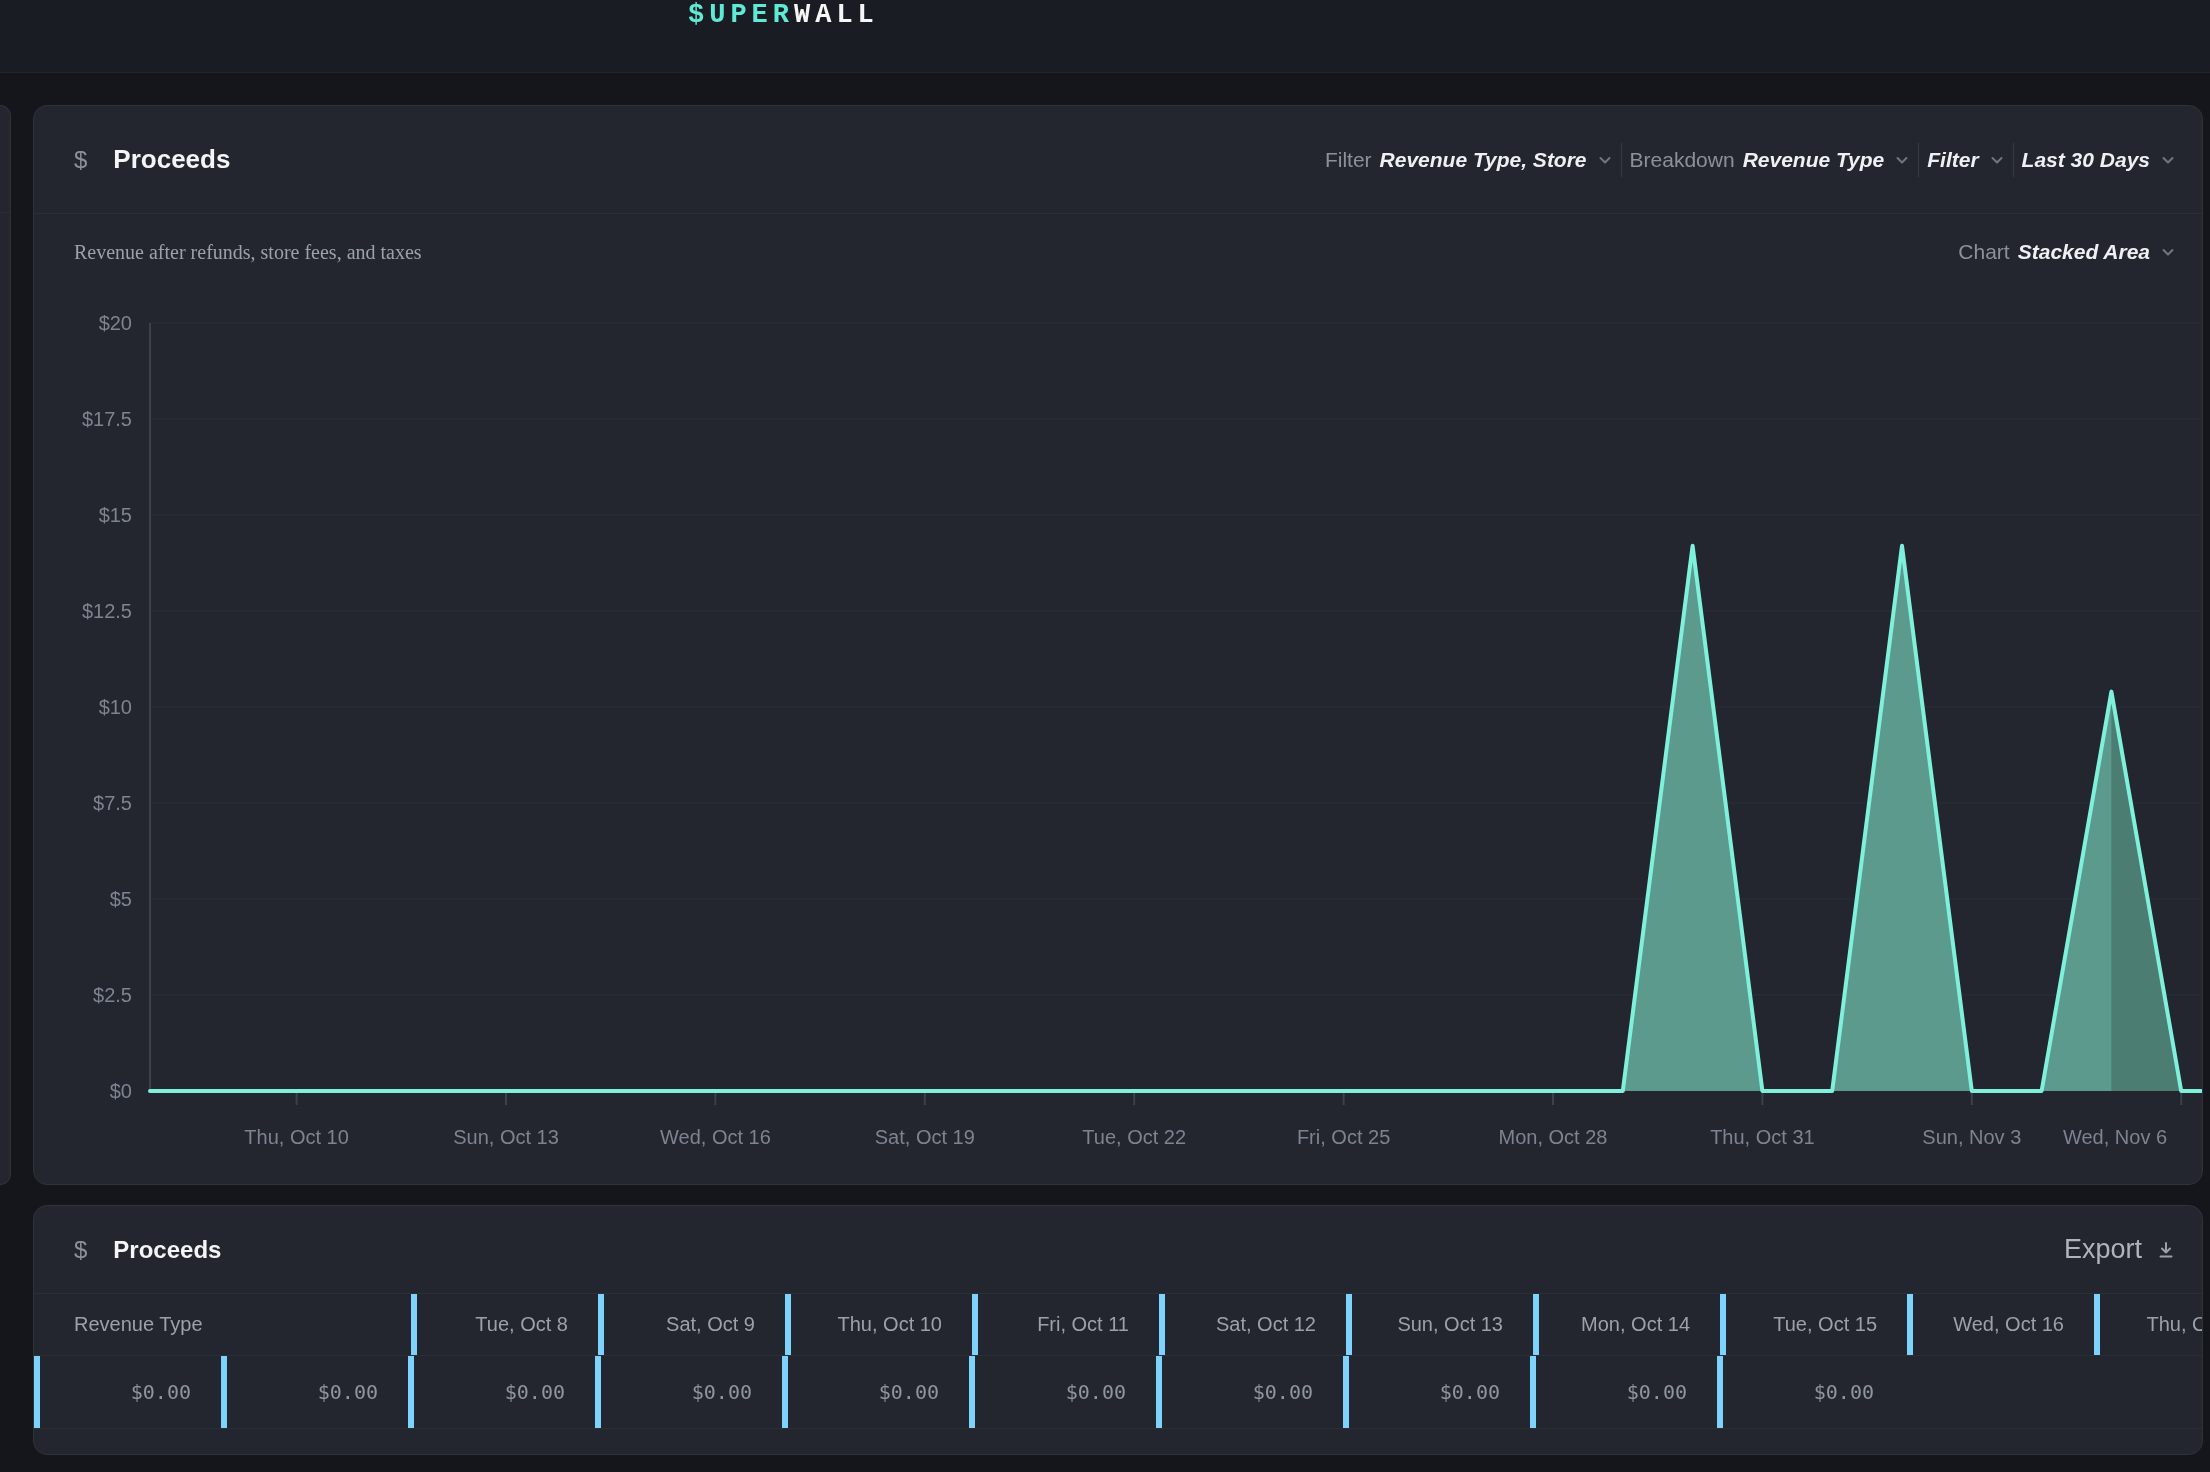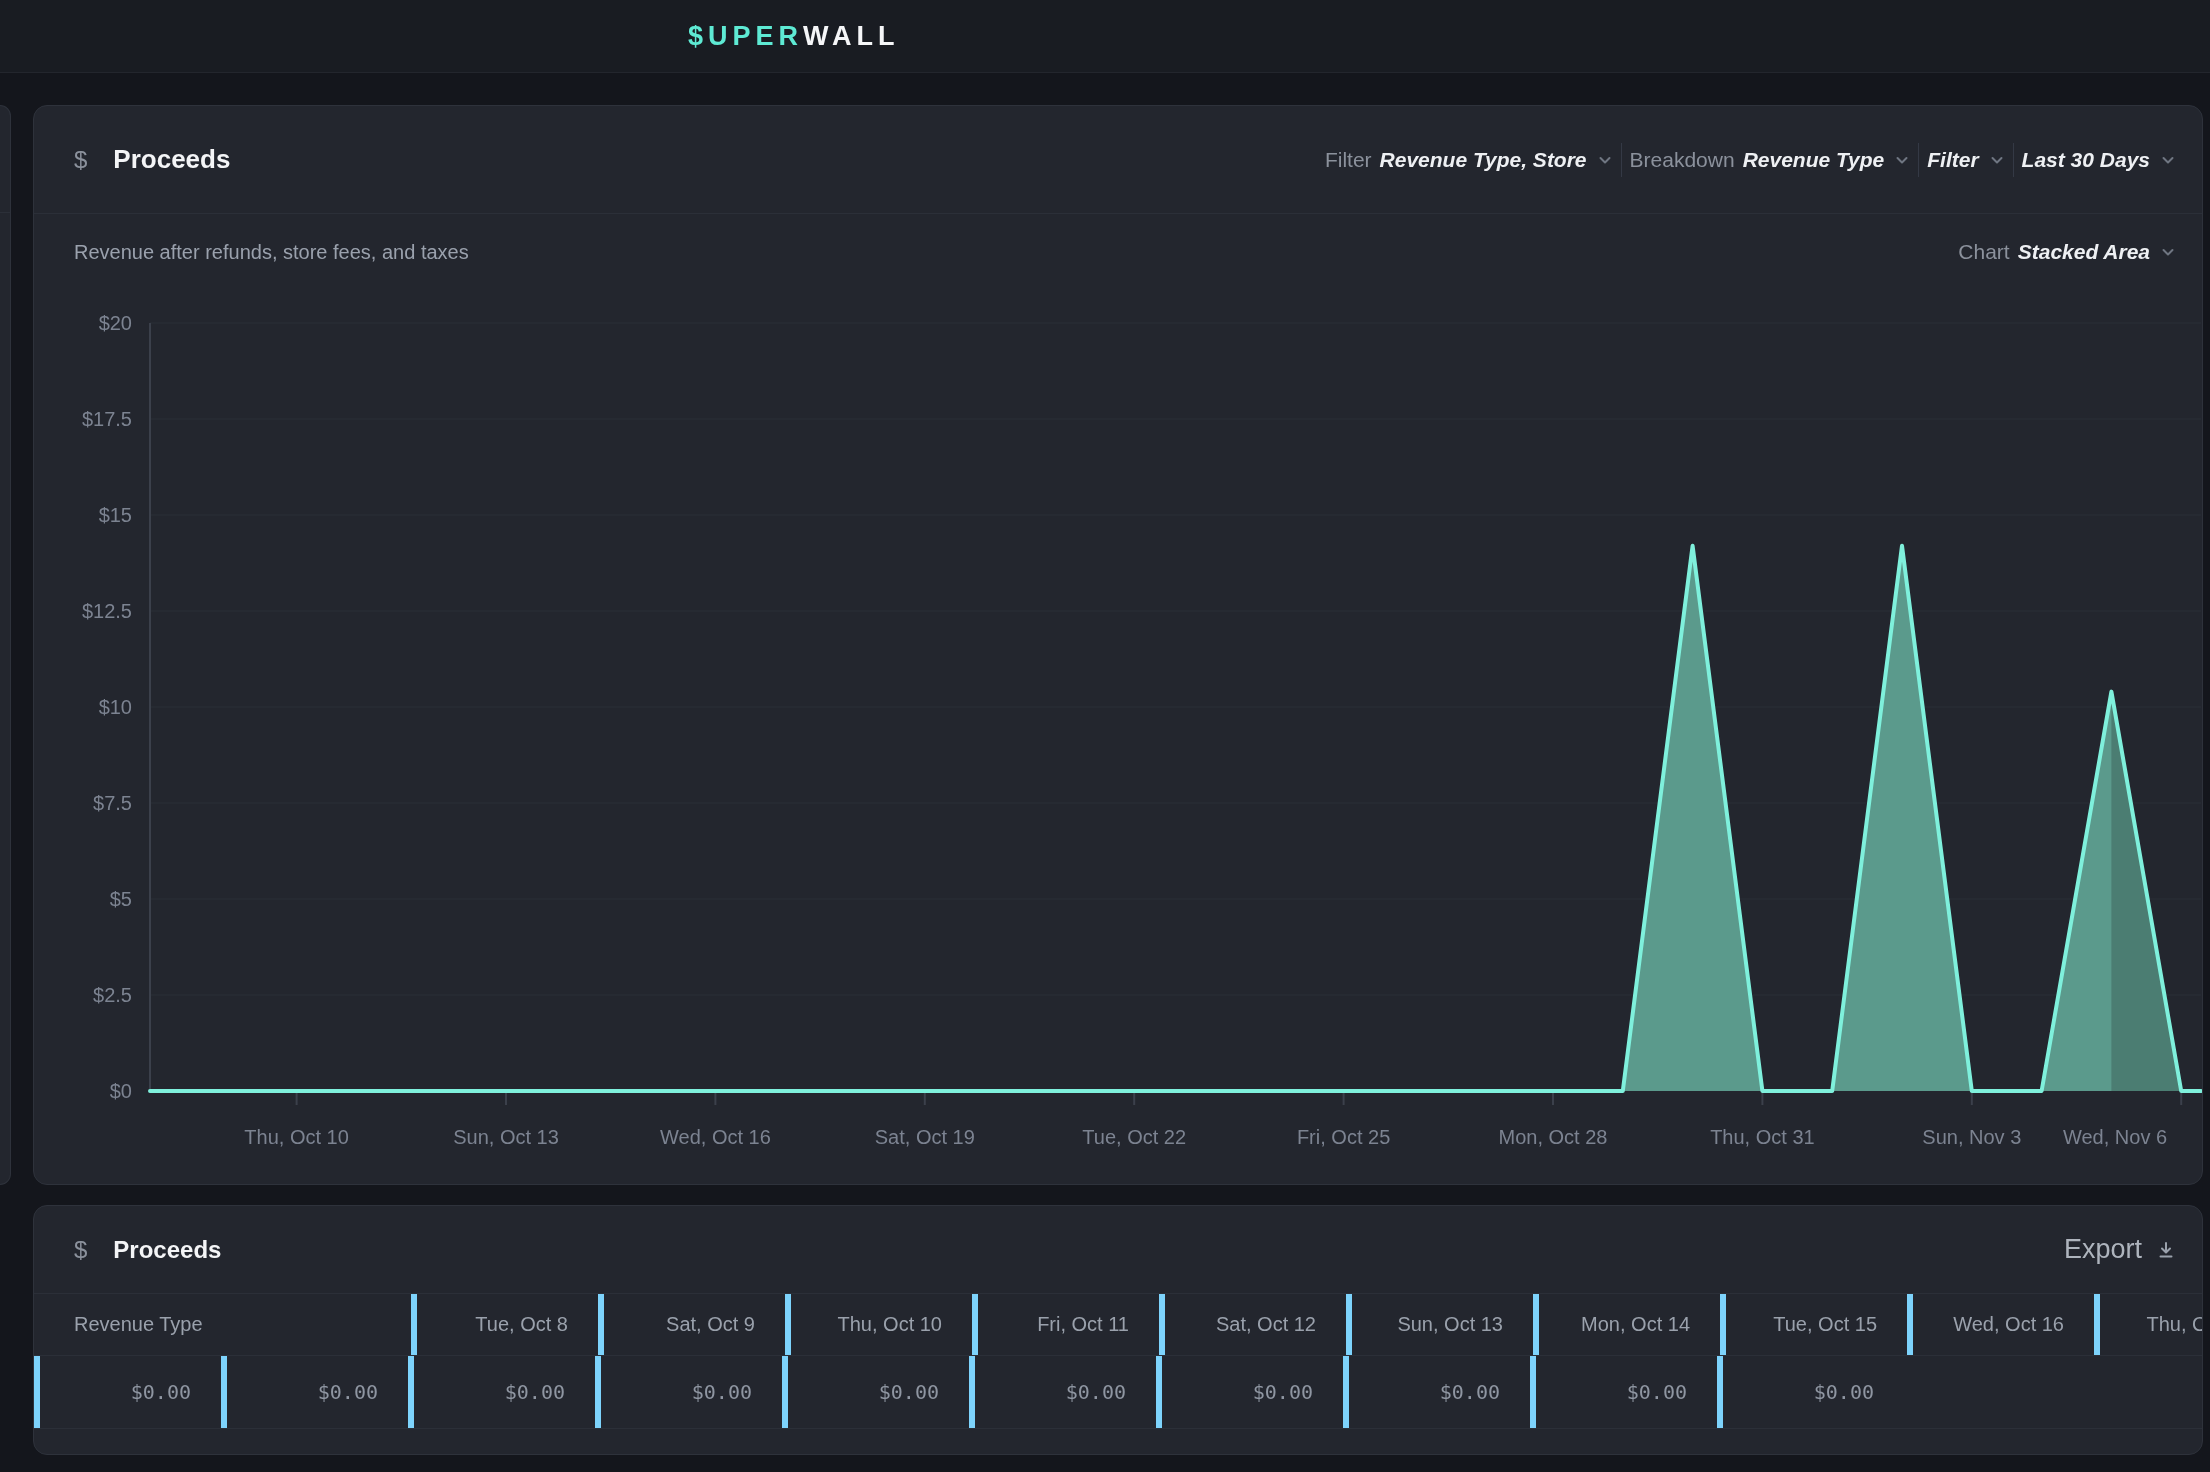--- a/index.html
+++ b/index.html
@@ -8,22 +8,22 @@
     background:#14161c; color:#f2f3f5;
     font-family:"Liberation Sans", sans-serif;
   }
   
   .nav {
     position:absolute; left:0; top:0; width:2210px; height:73px;
     background:#191c22; border-bottom:1px solid #23262d; box-sizing:border-box;
   }
   .logo {
     position:absolute; left:688px; top:0; height:73px;
-    display:flex; align-items:center;
-    font-family:Liberation Sans, sans-serif; font-weight:800;
+    display:flex; align-items:flex-start;
+    font-family:Liberation Mono, monospace; font-weight:800;
     font-size:27px; letter-spacing:5px; cursor:pointer;
   }
   .logo .accent { color:#5eead4; }
   .logo .rest   { color:#f5f6f8; }
 
   
   .card {
     position:absolute; background:#23262e; border:1px solid #2e323b;
     border-radius:14px; overflow:hidden; box-sizing:border-box;
   }
@@ -49,21 +49,21 @@
   .controls { display:flex; align-items:center; gap:8px; font-size:21px; }
   .ctl-label { color:#8b919c; }
   .ctl-value { color:#eef0f3; font-weight:600; display:flex; align-items:center; gap:10px; cursor:pointer; white-space:nowrap;font-style:italic; }
   .vdivider { width:1px; height:34px; background:#343945; }
   .chev { display:inline-block; }
 
   .sub-row {
     display:flex; justify-content:space-between; align-items:center;
     padding:26px 26px 0 40px;
   }
-  .subtitle { color:#9aa1ad; font-size:20px; }
+  .subtitle { color:#9aa1ad; font-size:20px;font-family:Liberation Serif, serif; }
 
   #chart-svg { position:absolute; left:0; top:0; }
   .chart-wrap { position:absolute; left:0; top:108px; width:2168px; height:970px; }
 
   
   .tbl { width:2280px; }
   .tbl-header-row { display:flex; height:61px; border-bottom:1px solid #2b2f38; }
   .tbl-row { display:flex; height:72px; border-bottom:1px solid #2b2f38; }
   .cell-first {
     width:377px; min-width:377px; display:flex; align-items:center;

